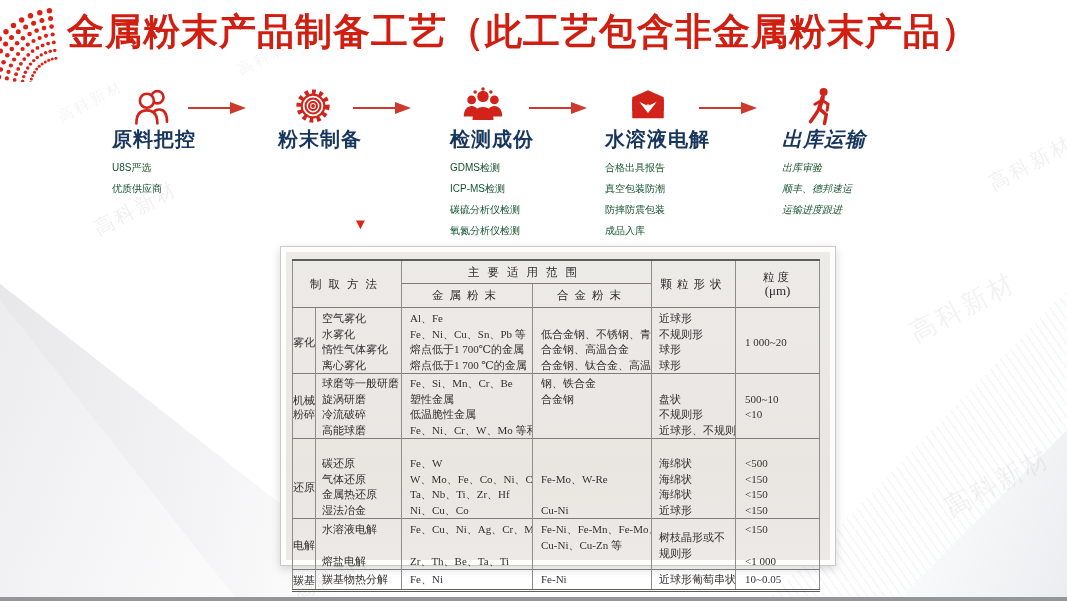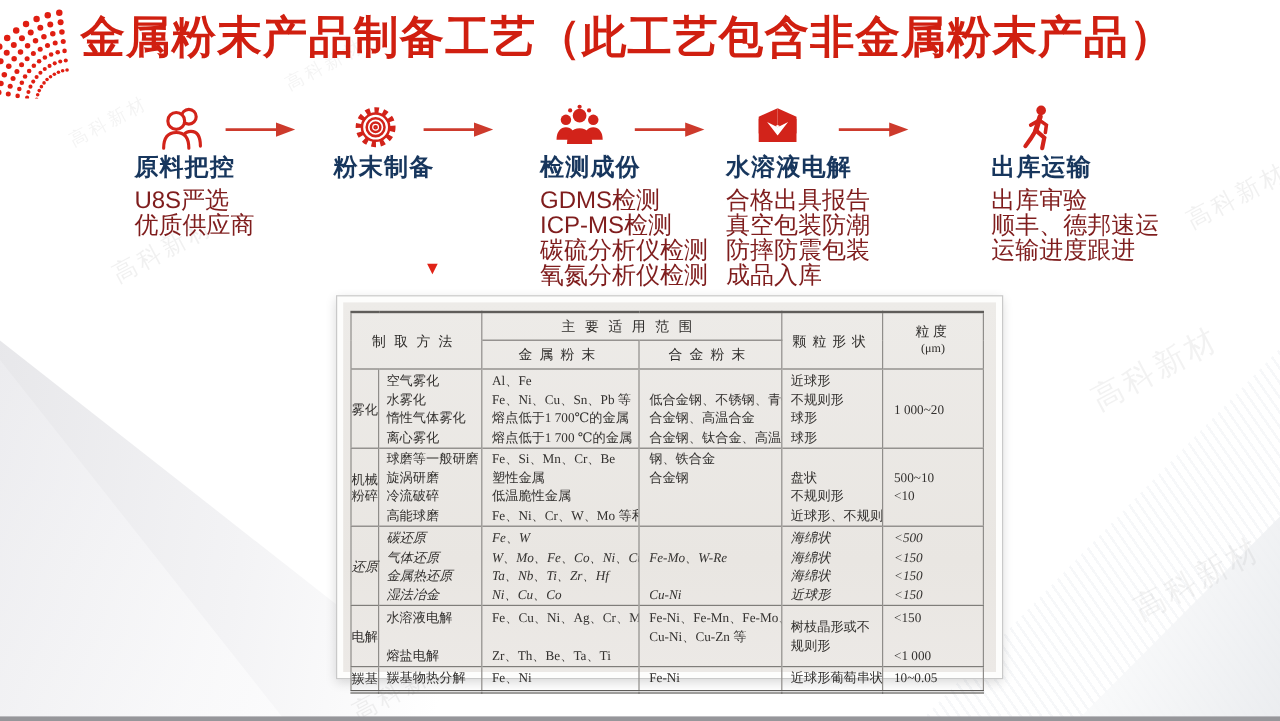--- a/index.html
+++ b/index.html
@@ -51,21 +51,21 @@
     font-family:"Liberation Serif","DejaVu Serif",serif;
     font-weight:700;font-size:37px;line-height:44px;color:#d01f10;
     letter-spacing:1px;white-space:nowrap;
   }
   
   .step{position:absolute;top:126px;}
   .step-icon{position:absolute;top:-40px;width:42px;height:40px;}
   .step-title{
     font-size:20px;font-weight:700;color:#17365d;letter-spacing:1px;margin-bottom:4px;
   }
-  .step-items{font-size:20px;color:#7f1d1d;line-height:21px;white-space:nowrap;}
+  .step-items{font-size:10px;color:#14532d;line-height:21px;white-space:nowrap;}
   .arrow{position:absolute;top:100px;width:62px;height:16px;}
   .pointer{
     position:absolute;left:353px;top:216px;color:#e02317;font-size:15px;line-height:15px;
   }
   
   .table-card{
     position:absolute;left:280px;top:246px;width:556px;height:320px;
     background:#fdfdfc;border:1px solid #c9c9c9;box-sizing:border-box;
     box-shadow:0 3px 9px rgba(0,0,0,.16);
     padding:5px;
@@ -84,38 +84,38 @@
   }
   .ptable th{font-weight:400;font-size:11.5px;color:#2e2c2a;padding:0;}
   .ptable thead tr:first-child th{height:22px;}
   .ptable thead tr:last-child th{height:23px;}
   .th-method{letter-spacing:7px;text-align:center;}
   .th-scope{letter-spacing:8px;border-left:1px solid #8f8d8a;margin-top:15px;}
   .th-metal{letter-spacing:6px;border-left:1px solid #8f8d8a;border-top:1px solid #7f7d7a;}
   .th-alloy{letter-spacing:6px;border-left:1px solid #8f8d8a;border-top:1px solid #7f7d7a;}
   .th-shape{letter-spacing:5px;border-left:1px solid #8f8d8a;}
   .th-size{border-left:1px solid #8f8d8a;letter-spacing:3px;line-height:13px;}
-  .th-size .unit{letter-spacing:0;font-size:10px;}
+  .th-size .unit{letter-spacing:0;font-size:13px;}
   .ptable td{padding:0;vertical-align:top;}
   .ptable tbody td{border-top:1px solid #7f7d7a;}
   .ptable tbody tr:nth-child(1){height:63px;}
   .ptable tbody tr:nth-child(2){height:62px;}
   .ptable tbody tr:nth-child(3){height:63px;}
   .ptable tbody tr:nth-child(4){height:50px;}
   .ptable tbody tr:nth-child(5){height:21px;}
   td.glabel{vertical-align:middle;text-align:center;line-height:14px;}
   td.c-method{border-left:1px solid #8f8d8a;padding-left:6px;}
   td.c-metal{border-left:1px solid #8f8d8a;padding-left:8px;}
   td.c-alloy{border-left:1px solid #8f8d8a;padding-left:8px;}
   td.c-shape{border-left:1px solid #8f8d8a;padding-left:7px;}
   td.c-size{border-left:1px solid #8f8d8a;padding-left:9px;}
   .ptable .ln{height:15.5px;line-height:15.5px;overflow:hidden;white-space:nowrap;}
   .ptable tbody tr:nth-child(1) td{padding-top:3px;}
   .ptable tbody tr:nth-child(2) td{padding-top:2px;}
-  .ptable tbody tr:nth-child(3) td{padding-top:3px;font-style:italic;}
+  .ptable tbody tr:nth-child(3) td{padding-top:17px;}
   .ptable tbody tr:nth-child(4) .ln{height:16px;line-height:16px;}
   .ptable tbody tr:nth-child(4) td{padding-top:2px;}
   .ptable tbody tr:nth-child(5) .ln{height:19px;line-height:19px;}
   td.vcenter{vertical-align:middle;}
   td.vcenter .ln{height:13px;line-height:13px;}
   td.vcenter.c-size .ln{height:15px;line-height:15px;}
 </style>
 </head>
 <body>
 
@@ -289,21 +289,21 @@
   </svg>
   <div class="step-title">水溶液电解</div>
   <div class="step-items">
     <div>合格出具报告</div>
     <div>真空包装防潮</div>
     <div>防摔防震包装</div>
     <div>成品入库</div>
   </div>
 </div>
 
-<div class="step" style="left:826px;">
+<div class="step" style="left:782px;font-style:italic;">
   <svg class="step-icon" style="left:18px;" viewBox="0 0 48 44">
     <g stroke="#d2231a" fill="#d2231a" stroke-linecap="round">
       <circle cx="27" cy="6" r="4.6" stroke="none"></circle>
       <path d="M26 12 L22 25" stroke-width="5" fill="none"></path>
       <path d="M25 15 L32 20 L31 27" stroke-width="3.4" fill="none"></path>
       <path d="M24 16 L17 20" stroke-width="3.4" fill="none"></path>
       <path d="M22 25 L30 32 L28 42" stroke-width="4" fill="none"></path>
       <path d="M22 25 L17 33 L12 40" stroke-width="4" fill="none"></path>
     </g>
   </svg>

